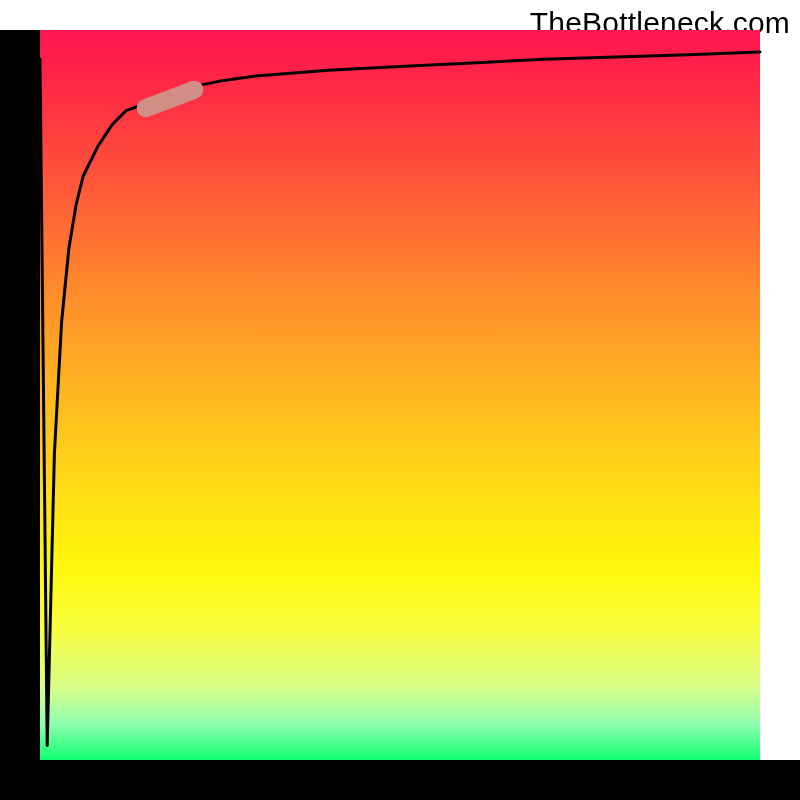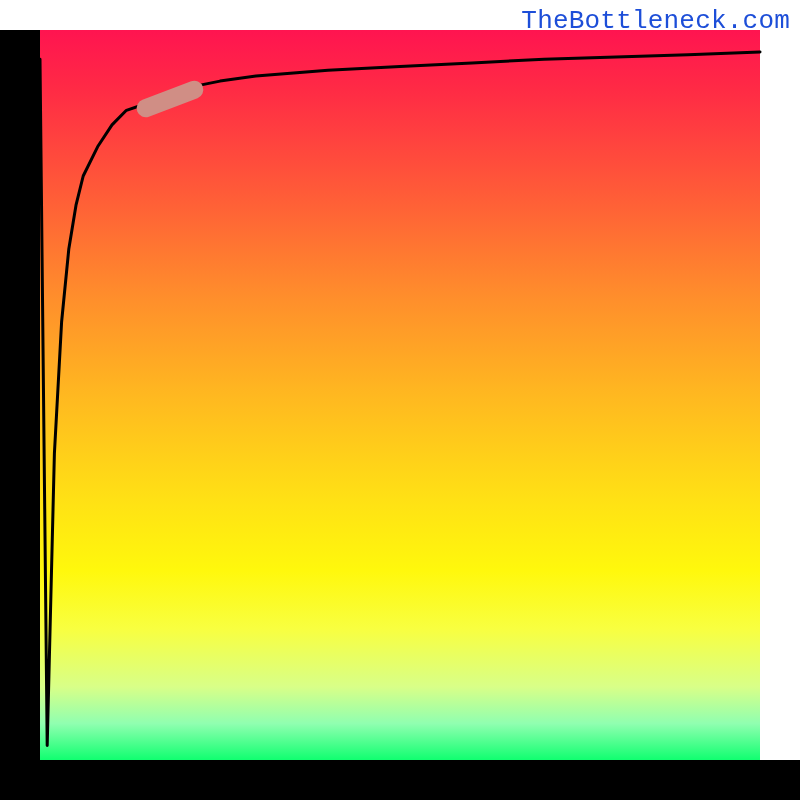--- a/index.html
+++ b/index.html
@@ -26,23 +26,23 @@
       #f8ff40 82%,
       #d8ff88 90%,
       #90ffb0 95%,
       #10ff70 100%
     );
   }
   .attribution {
     position: absolute;
     top: 6px;
     right: 10px;
-    font-family: Liberation Mono, monospace;
-    font-size: 26px;
-    color: #1d4ed8;
+    font-family: Liberation Sans, sans-serif;
+    font-size: 30px;
+    color: #000000;
     letter-spacing: 0.2px;
   }
   .axis-left {
     position: absolute;
     left: 0;
     top: 30px;
     width: 40px;
     height: 730px;
     background: #000;
   }

